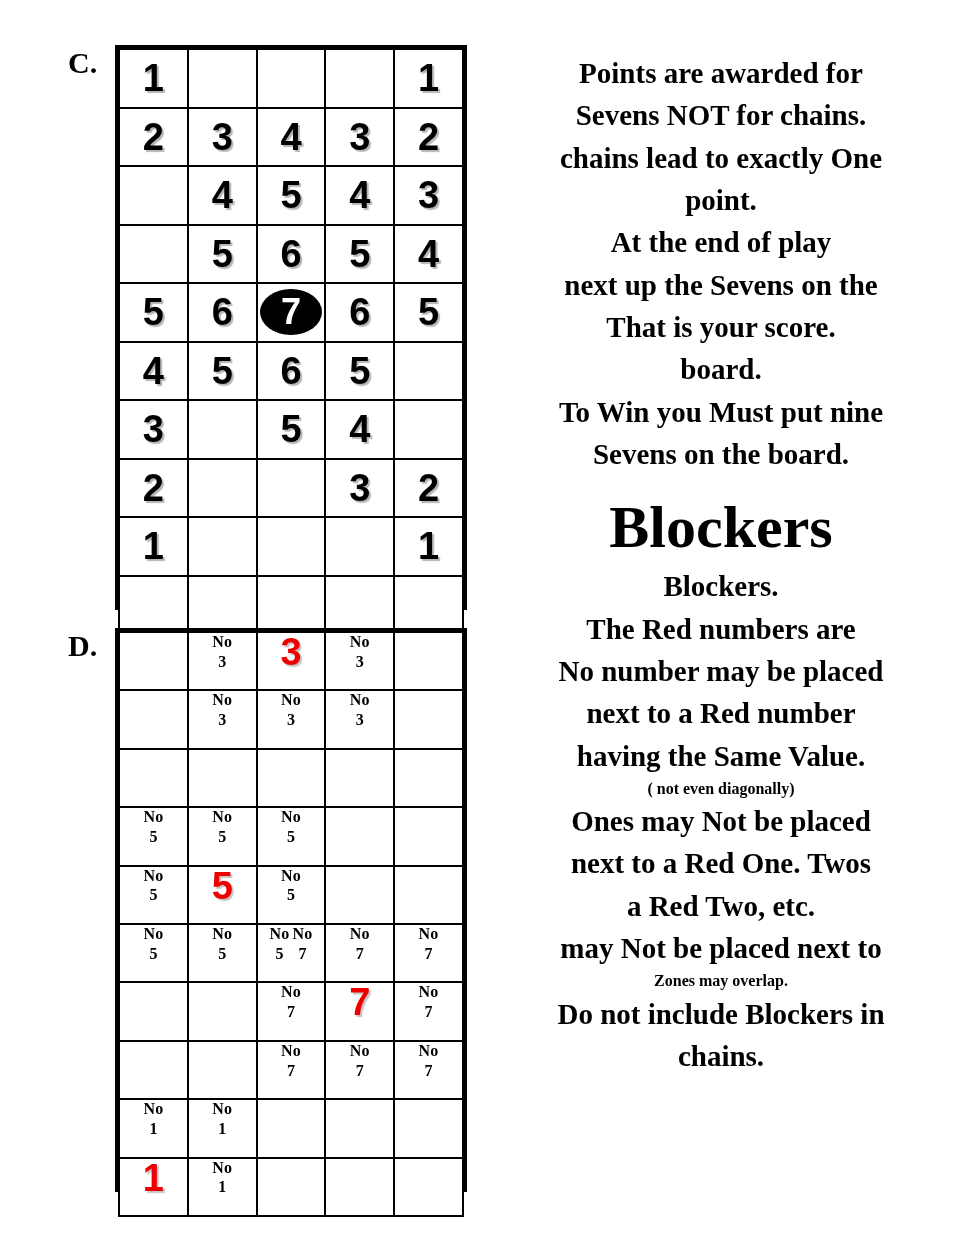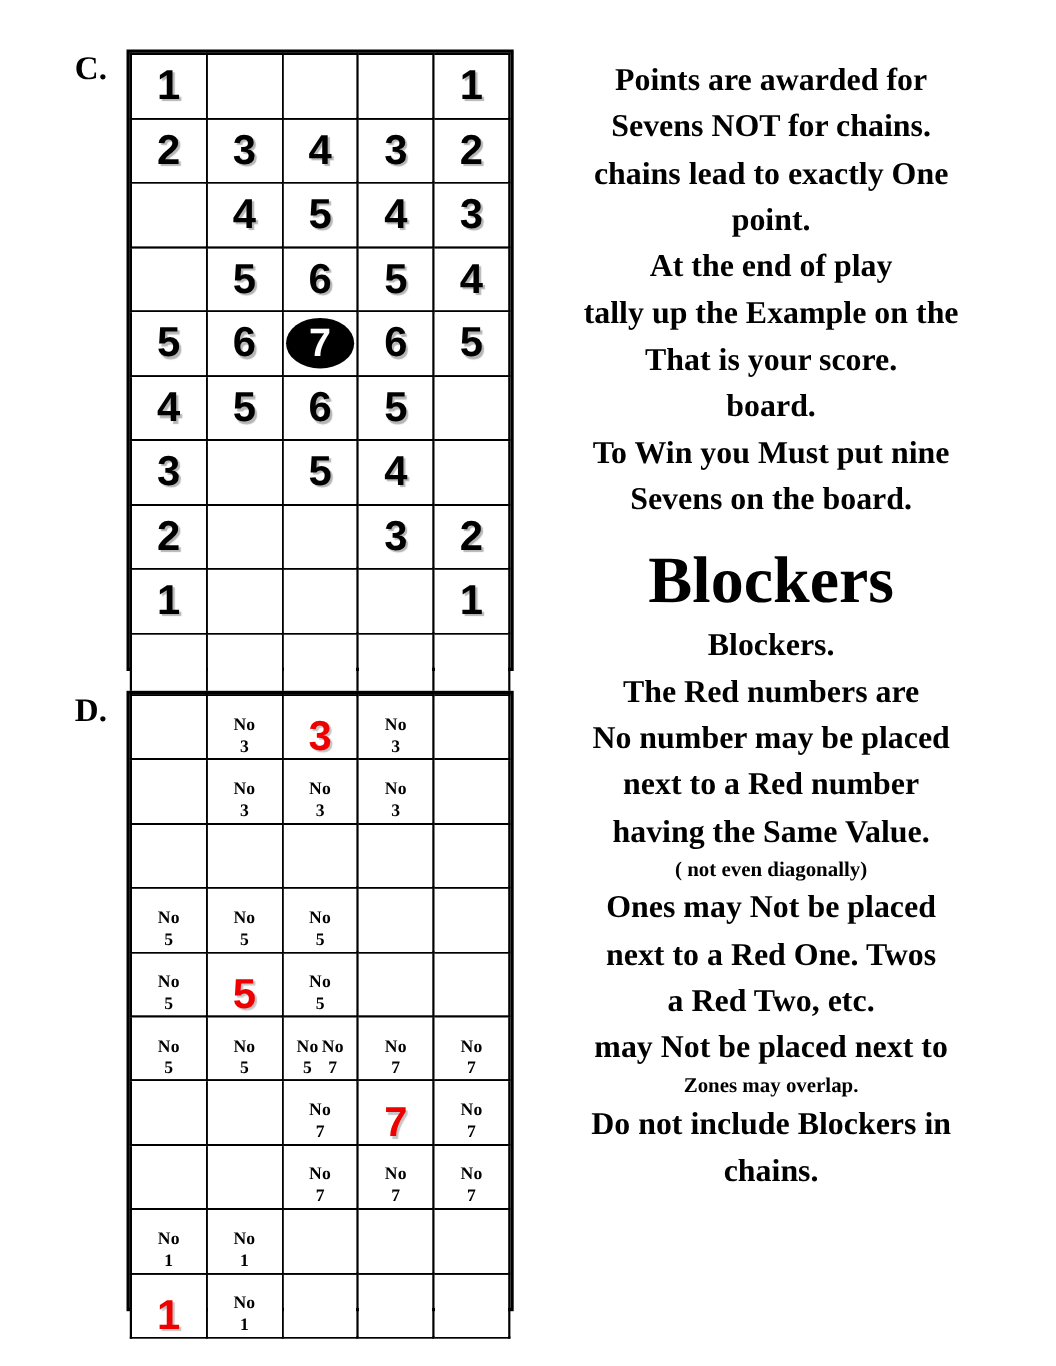--- a/index.html
+++ b/index.html
@@ -43,50 +43,50 @@
     display:inline-flex;align-items:center;justify-content:center;
     width:62px;height:46px;border-radius:50%;
     background:#000;color:#fff;
     font-family:"Liberation Sans",sans-serif;font-weight:bold;
     font-size:36px;line-height:1;text-shadow:none;
   }
 
   #grid-d{top:628px;height:564px;}
   #grid-d td{height:56.4px;}
   .dcell{
-    display:flex;align-items:flex-end;justify-content:center;
+    display:flex;align-items:flex-start;justify-content:center;
     height:100%;width:100%;gap:1px;
   }
   .nolabel{
     font-family:"Liberation Serif",serif;font-weight:bold;
     font-size:16px;color:#000;line-height:1.18;
     display:flex;flex-direction:column;align-items:center;
     padding:0 1px;
   }
   .nolabel .no-word{letter-spacing:.2px;}
   .nolabel .no-val{margin-top:1px;}
   .blocker{
     font-family:"Liberation Sans",sans-serif;font-weight:bold;
     font-size:38px;color:#ee0000;line-height:1;
     text-shadow:2px 2px 1px rgba(140,140,140,.5);
     display:inline-block;
   }
 
   
   #text-col{
-    position:absolute;left:468px;top:52px;width:466px;
+    position:absolute;left:488px;top:52px;width:466px;
     text-align:center;color:#000;
   }
   .ln{
     font-family:"Liberation Serif",serif;font-weight:bold;
     font-size:29px;line-height:1.46;margin:0;
   }
   .ln-small{
     font-family:"Liberation Serif",serif;font-weight:bold;
-    font-size:19px;line-height:1.45;margin:0;
+    font-size:16px;line-height:1.45;margin:0;
   }
   .heading{
     font-family:"Liberation Serif",serif;font-weight:bold;
     font-size:60px;line-height:1.2;margin:16px 0 2px 0;
   }
 </style>
 </head>
 <body>
 
 <div id="page">
@@ -430,21 +430,21 @@
     </table>
   </div>
 
   <div id="text-col">
     <div id="scoring-block">
         <p class="ln">Points are awarded for</p>
         <p class="ln">Sevens NOT for chains.</p>
         <p class="ln">chains lead to exactly One</p>
         <p class="ln">point.</p>
         <p class="ln">At the end of  play</p>
-        <p class="ln">tally up the Example on the</p>
+        <p class="ln">next up the Sevens on the</p>
         <p class="ln">That is your score.</p>
         <p class="ln">board.</p>
         <p class="ln">To Win you Must put nine</p>
         <p class="ln">Sevens on the board.</p>
       </div>
     <h2 class="heading">Blockers</h2>
     <div id="blockers-block">
         <p class="ln">Blockers.</p>
         <p class="ln">The Red numbers are</p>
         <p class="ln">No number may be placed</p>

